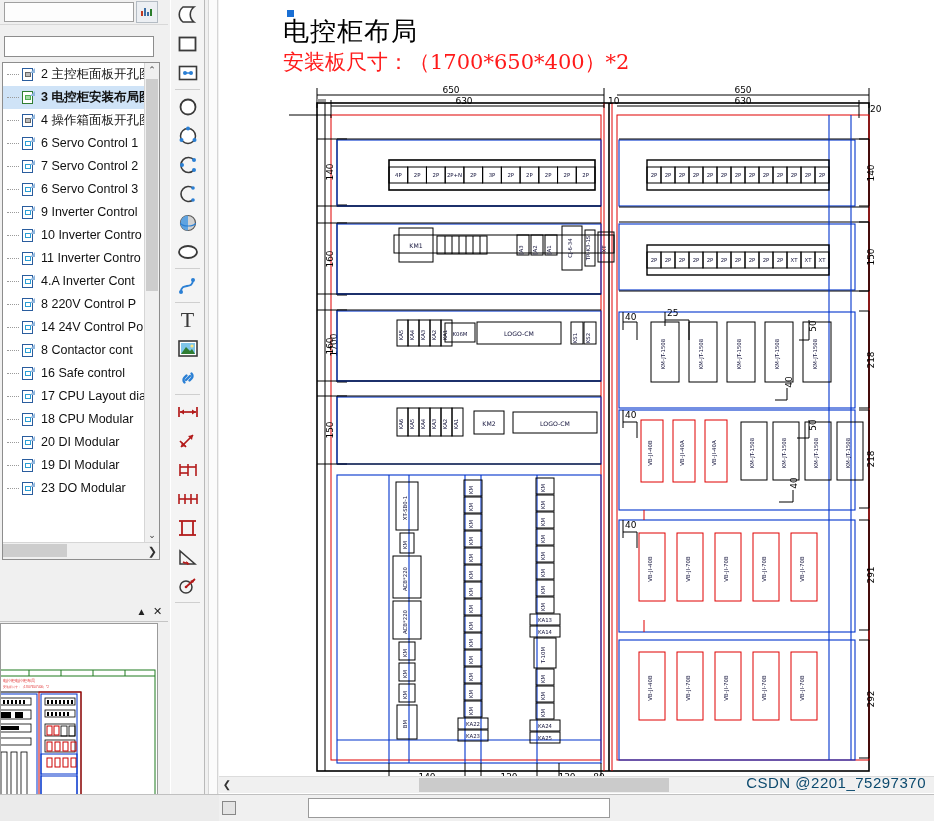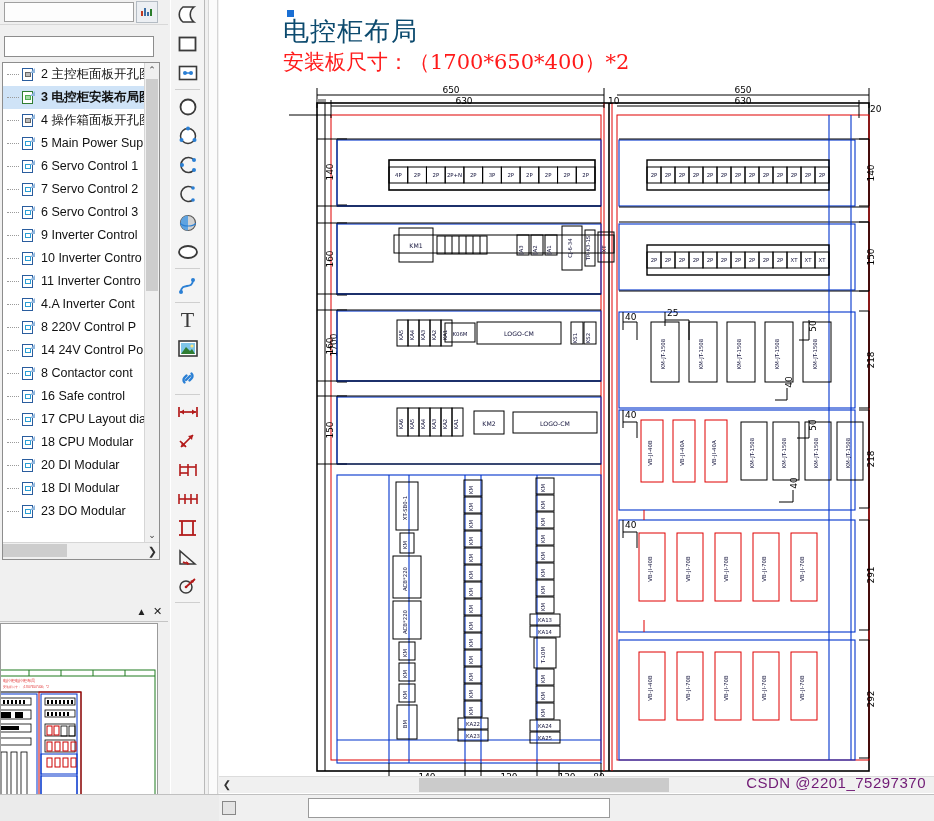--- a/index.html
+++ b/index.html
@@ -53,34 +53,34 @@
 
   
   #vtoolbar{position:absolute;left:171px;top:0;width:33px;height:821px;background:#f4f4f4;border-right:1px solid #b9b9b9;}
   .tb-btn{position:relative;width:33px;height:29px;display:flex;align-items:center;justify-content:center;}
   .tb-sep{width:25px;height:1px;background:#cfcfcf;margin:2px 4px;}
   #tb-rail{position:absolute;left:205px;top:0;width:14px;height:821px;background:#f0f0f0;}
   #tb-rail .in{position:absolute;left:3px;top:0;width:8px;height:821px;background:#fbfbfb;border-left:1px solid #d5d5d5;border-right:1px solid #d5d5d5;}
 
   
   #canvas{position:absolute;left:219px;top:0;width:715px;height:821px;background:#fff;overflow:hidden;}
-  #dwg-title{position:absolute;left:64px;top:14px;color:#0c4a6e;font-size:26px;letter-spacing:1px;
+  #dwg-title{position:absolute;left:64px;top:14px;color:#000000;font-size:26px;letter-spacing:1px;
              font-family:"DejaVu Sans","Liberation Sans",sans-serif;}
   #dwg-handle{position:absolute;left:68px;top:10px;width:7px;height:7px;background:#1a6fd4;}
   #dwg-sub{position:absolute;left:64px;top:48px;color:#ff1a1a;font-size:21px;
            font-family:"DejaVu Serif","Liberation Serif",serif;}
 
   #cad{position:absolute;left:0;top:0;width:715px;height:790px;}
 
   
   #canvas-hbar{position:absolute;left:219px;bottom:28px;width:715px;height:16px;background:#f0f0f0;border-top:1px solid #dcdcdc;}
   #canvas-hbar .arr{position:absolute;top:0;width:16px;height:16px;line-height:16px;text-align:center;font-size:10px;color:#333;}
   #canvas-hbar .arr.l{left:0;}
   #canvas-hbar .thumb{position:absolute;left:200px;top:1px;width:250px;height:14px;background:#cbcbcb;}
-  #watermark{position:absolute;right:8px;bottom:30px;color:#701a75;font-size:15px;letter-spacing:.5px;}
+  #watermark{position:absolute;right:8px;bottom:30px;color:#0c4a6e;font-size:15px;letter-spacing:.5px;}
 
   #statusbar{position:absolute;left:0;bottom:0;width:934px;height:26px;background:#f0f0f0;border-top:1px solid #c0c0c0;}
   #status-field{position:absolute;left:308px;top:3px;width:300px;height:18px;background:#fff;border:1px solid #9a9a9a;}
   #status-left-ico{position:absolute;left:222px;top:6px;width:12px;height:12px;border:1px solid #888;background:#e4e4e4;}
   #statusbar .dark{position:absolute;left:0;top:0;width:219px;height:26px;background:#ebebeb;}
 </style>
 </head>
 <body>
 
 <div id="left-col">
@@ -128,29 +128,20 @@
           </span>
           <span class="lbl">4 操作箱面板开孔图</span>
         </div>
         <div class="tree-item">
           <span class="dots"></span>
           <span class="ico">
             <span class="pg"></span>
             <span class="pg-in"></span>
             <span class="fold"></span>
           </span>
-          <span class="lbl">5 Main Power Sup</span>
-        </div>
-        <div class="tree-item">
-          <span class="dots"></span>
-          <span class="ico">
-            <span class="pg"></span>
-            <span class="pg-in"></span>
-            <span class="fold"></span>
-          </span>
           <span class="lbl">6 Servo Control 1</span>
         </div>
         <div class="tree-item">
           <span class="dots"></span>
           <span class="ico">
             <span class="pg"></span>
             <span class="pg-in"></span>
             <span class="fold"></span>
           </span>
           <span class="lbl">7 Servo Control 2</span>
@@ -263,21 +254,21 @@
           </span>
           <span class="lbl">20 DI Modular</span>
         </div>
         <div class="tree-item">
           <span class="dots"></span>
           <span class="ico">
             <span class="pg"></span>
             <span class="pg-in"></span>
             <span class="fold"></span>
           </span>
-          <span class="lbl">18 DI Modular</span>
+          <span class="lbl">19 DI Modular</span>
         </div>
         <div class="tree-item">
           <span class="dots"></span>
           <span class="ico">
             <span class="pg"></span>
             <span class="pg-in"></span>
             <span class="fold"></span>
           </span>
           <span class="lbl">23 DO Modular</span>
         </div>

